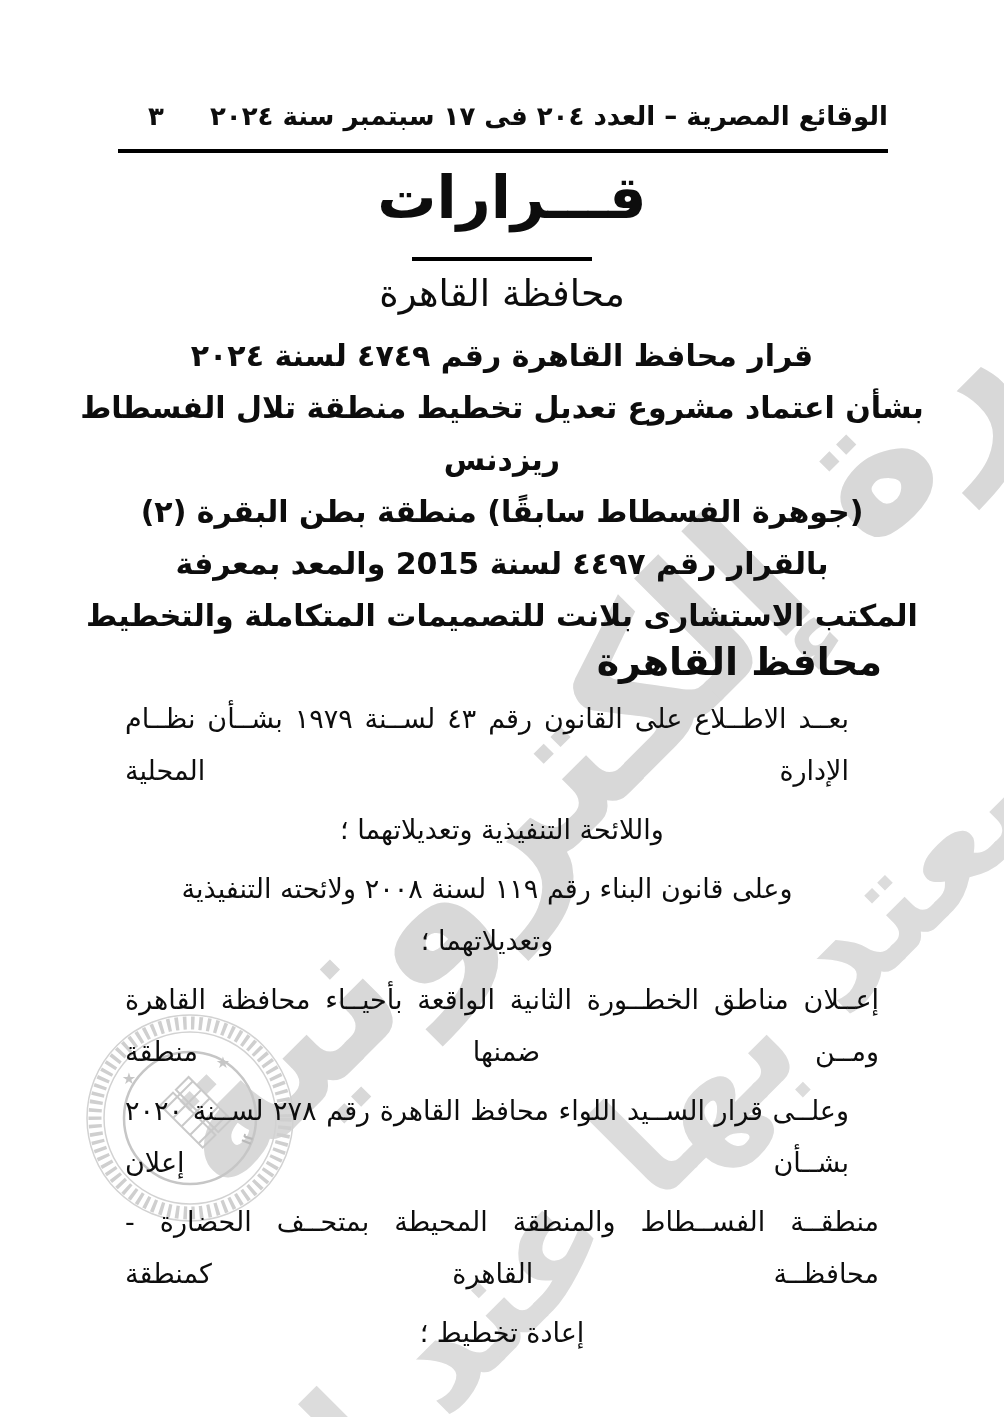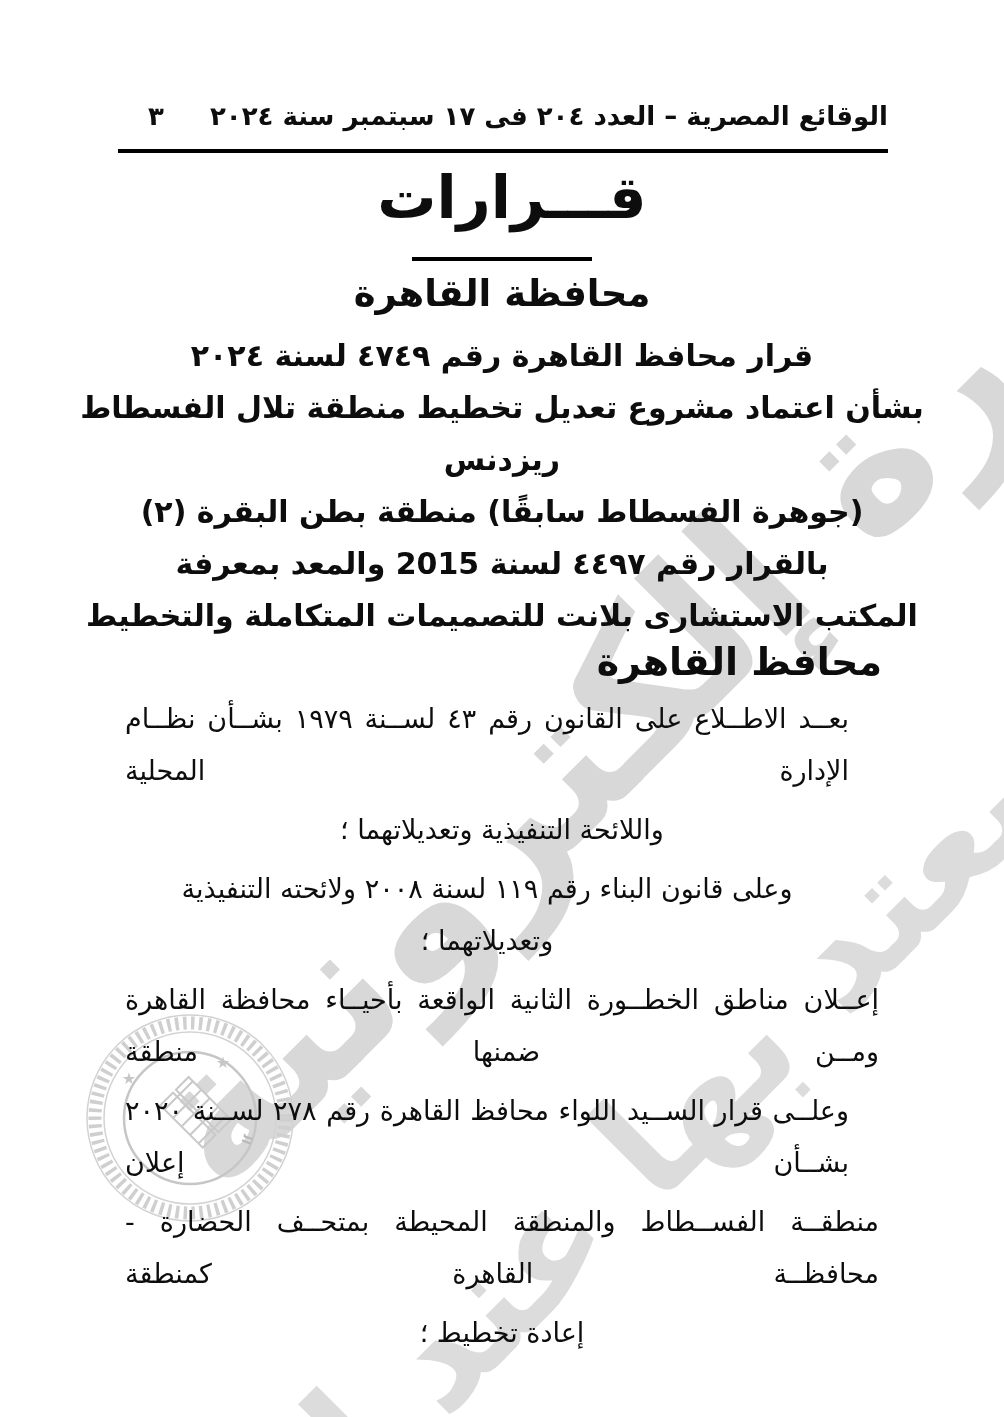--- a/index.html
+++ b/index.html
@@ -39,21 +39,21 @@
   .sec-title{
     position:absolute;top:163px;left:0;right:0;
     text-align:center;font-size:59px;font-weight:bold;letter-spacing:1px;margin-left:20px;
   }
   .sec-underline{
     position:absolute;top:257px;left:50%;transform:translateX(-50%);
     width:180px;height:4px;background:#000;
   }
   .authority{
     position:absolute;top:272px;left:0;right:0;
-    text-align:center;font-size:37px;font-weight:bold;
+    text-align:center;font-size:37px;font-weight:normal;
   }
   .decree-heading{
     position:absolute;top:330px;left:60px;right:60px;
     text-align:center;font-weight:bold;font-size:30px;line-height:52px;
   }
   .signatory{
     position:absolute;top:640px;left:118px;right:122px;
     text-align:right;font-size:38px;font-weight:bold;
   }
   .body-text{

